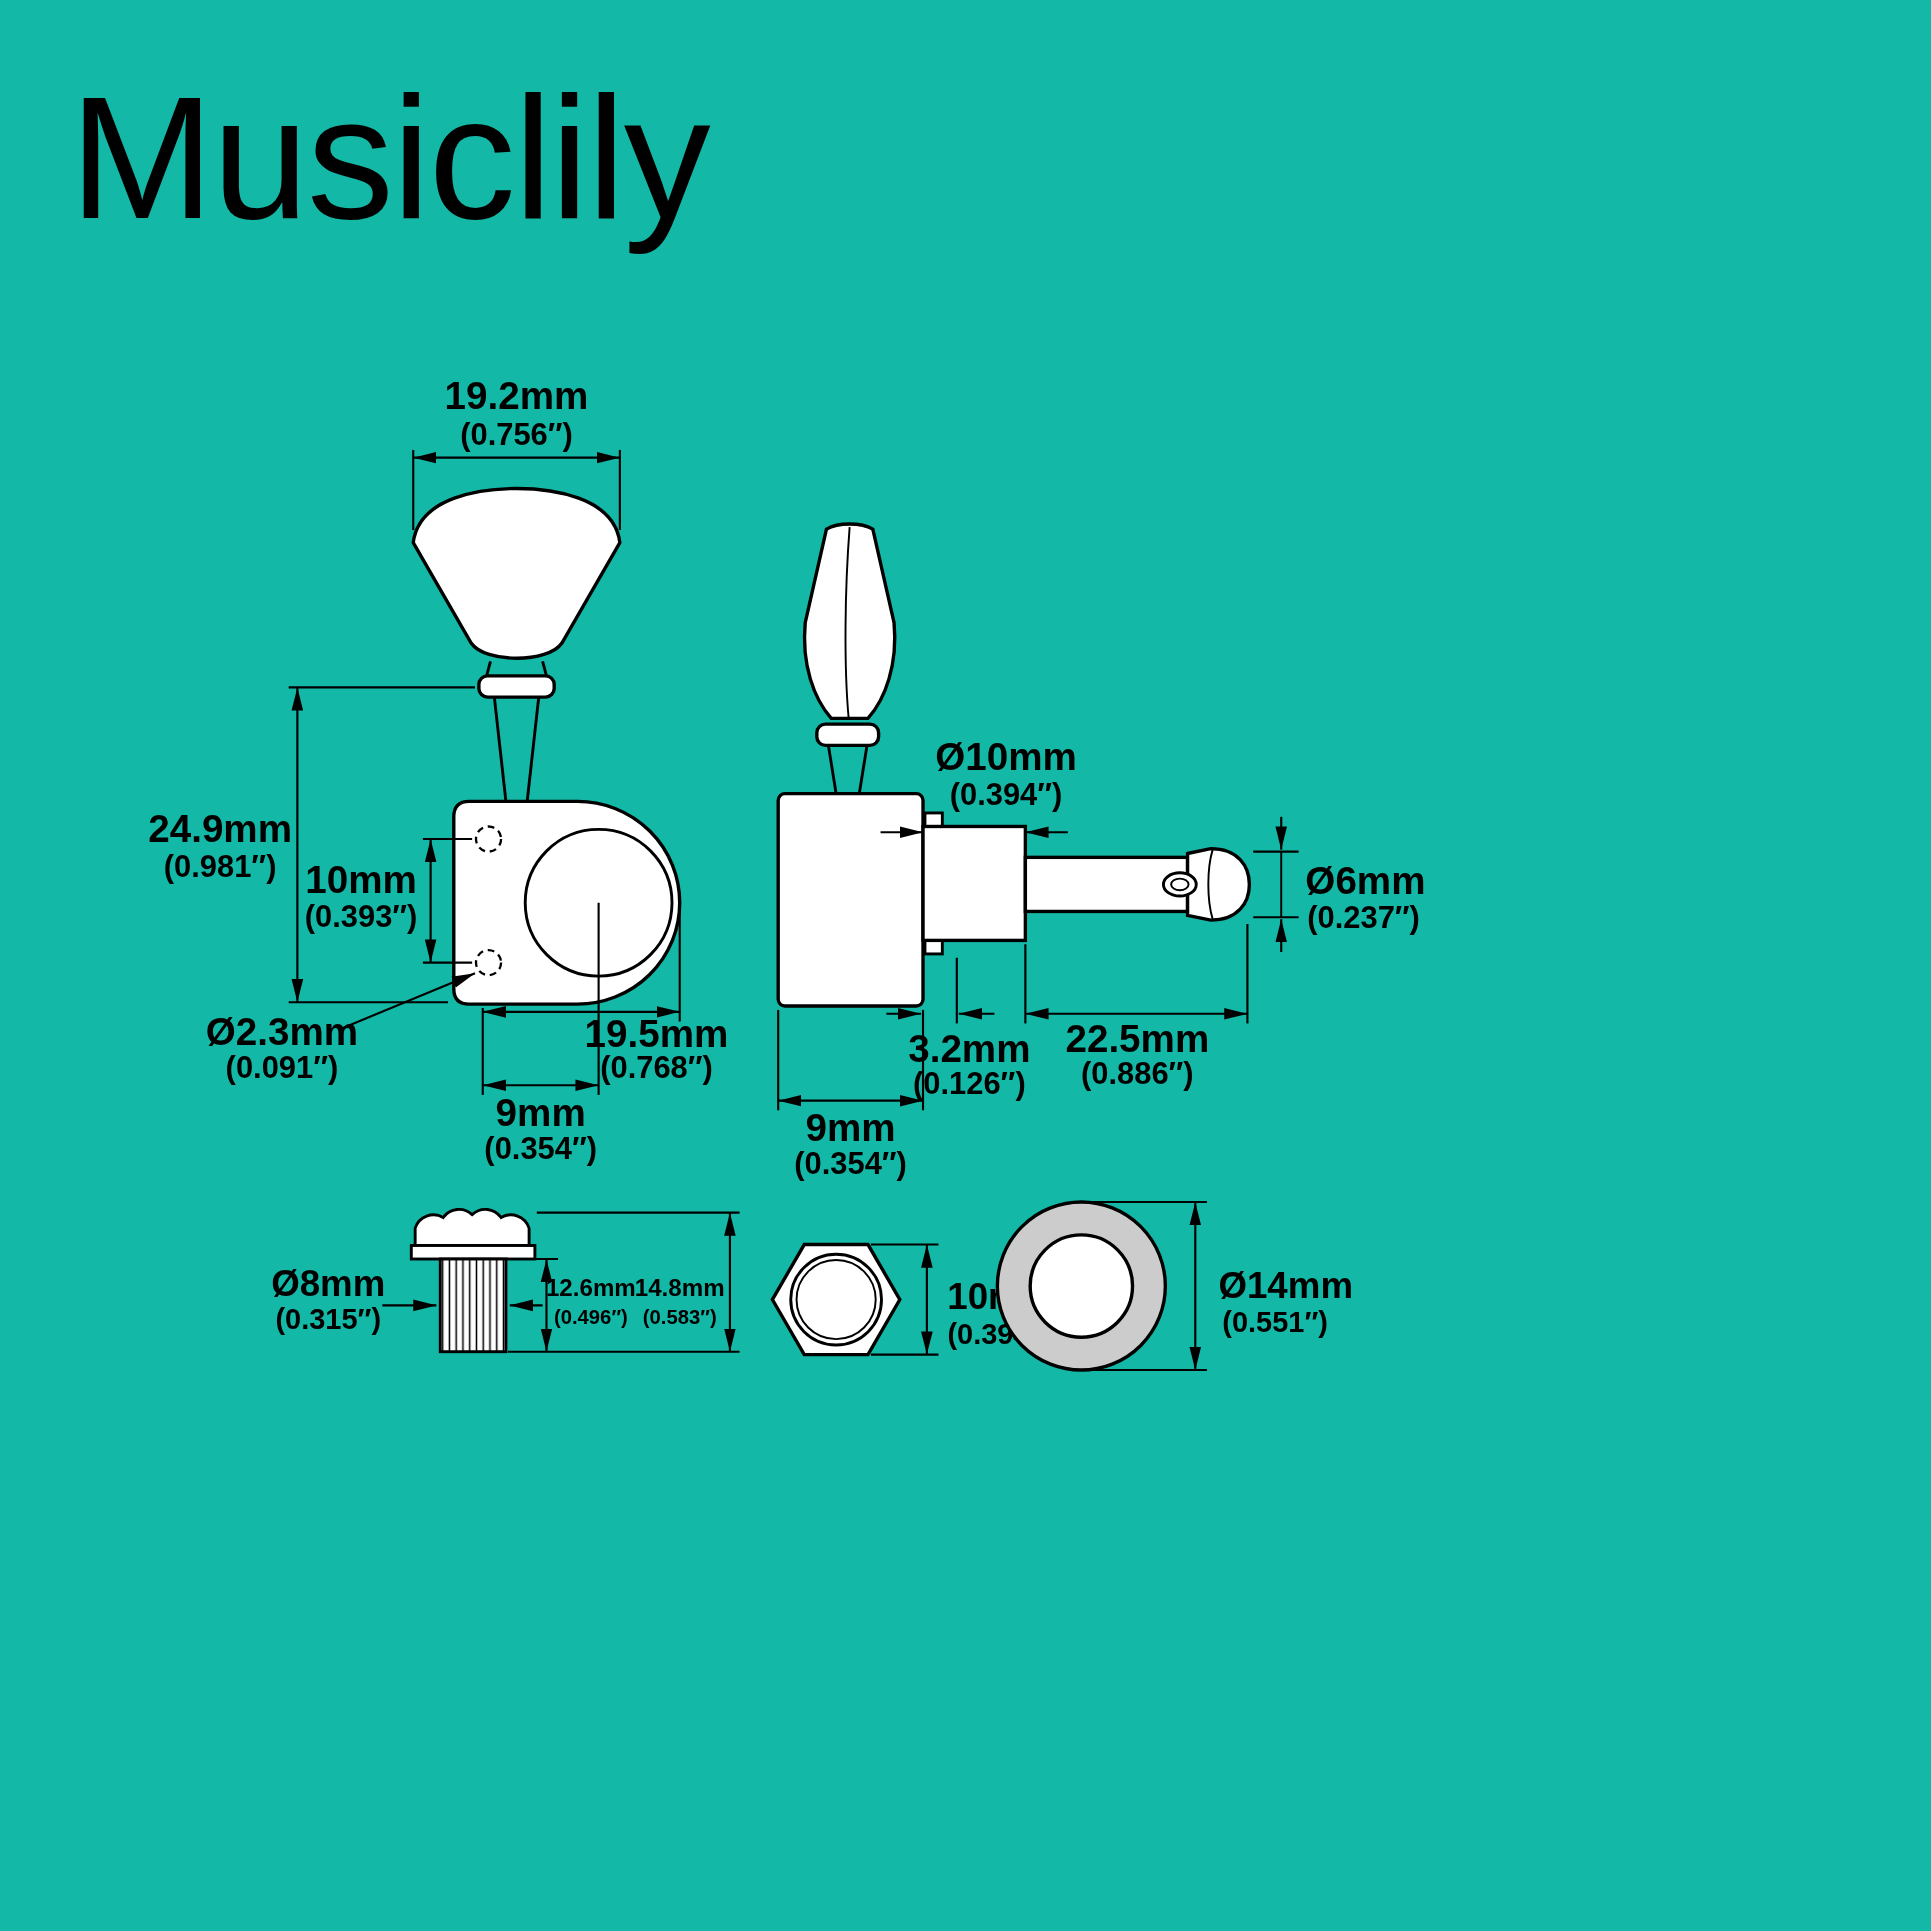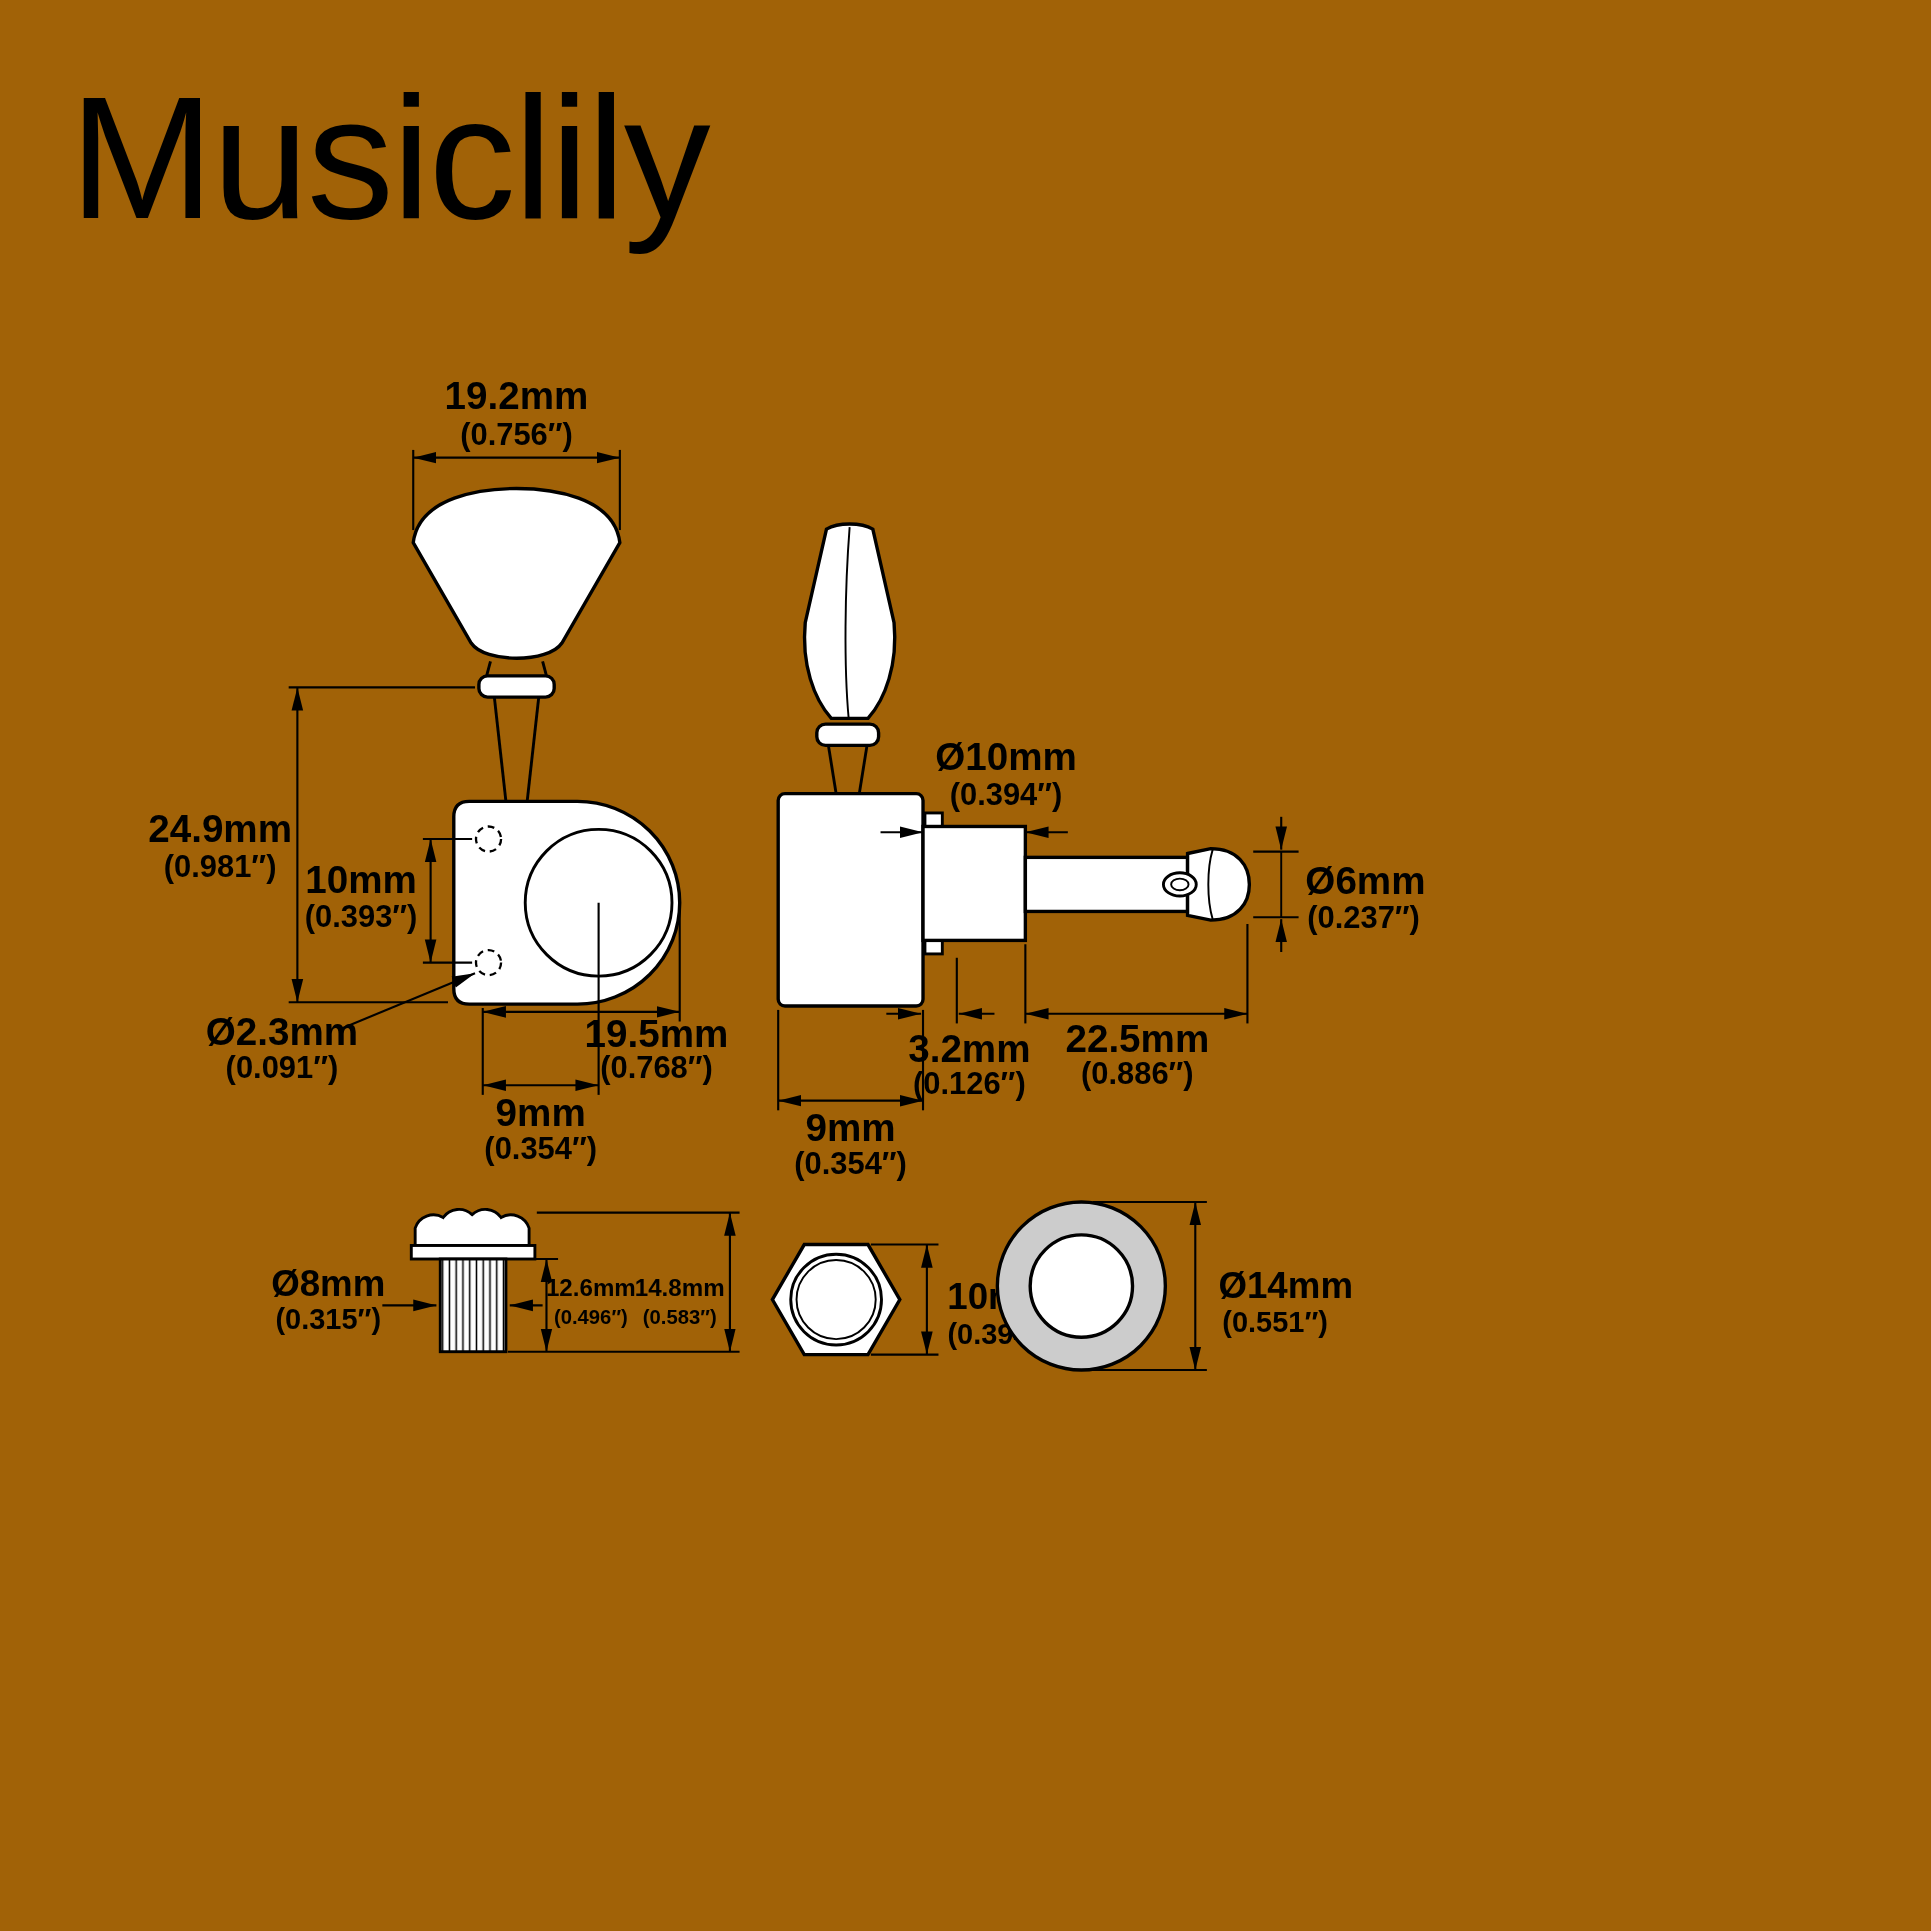--- a/index.html
+++ b/index.html
@@ -1,16 +1,16 @@
 <!DOCTYPE html>
 <html><head>
 <meta charset="utf-8">
 <style>
   html,body{margin:0;padding:0;background:#ffffff;}
-  .page{position:relative;width:1931px;height:1931px;background:#a16207;overflow:hidden;
+  .page{position:relative;width:1931px;height:1931px;background:#14b8a6;overflow:hidden;
         font-family:"Liberation Sans",sans-serif;}
   svg{display:block;}
   text{fill:#000000;font-family:"Liberation Sans",sans-serif;}
   .brand{font-size:180px;font-weight:400;letter-spacing:-2px;}
   .mm{font-size:40px;font-weight:bold;}
   .in{font-size:32px;font-weight:bold;}
   .mm2{font-size:38px;font-weight:bold;}
   .in2{font-size:30px;font-weight:bold;}
   .mm3{font-size:25px;font-weight:bold;}
   .in3{font-size:21px;font-weight:bold;}

